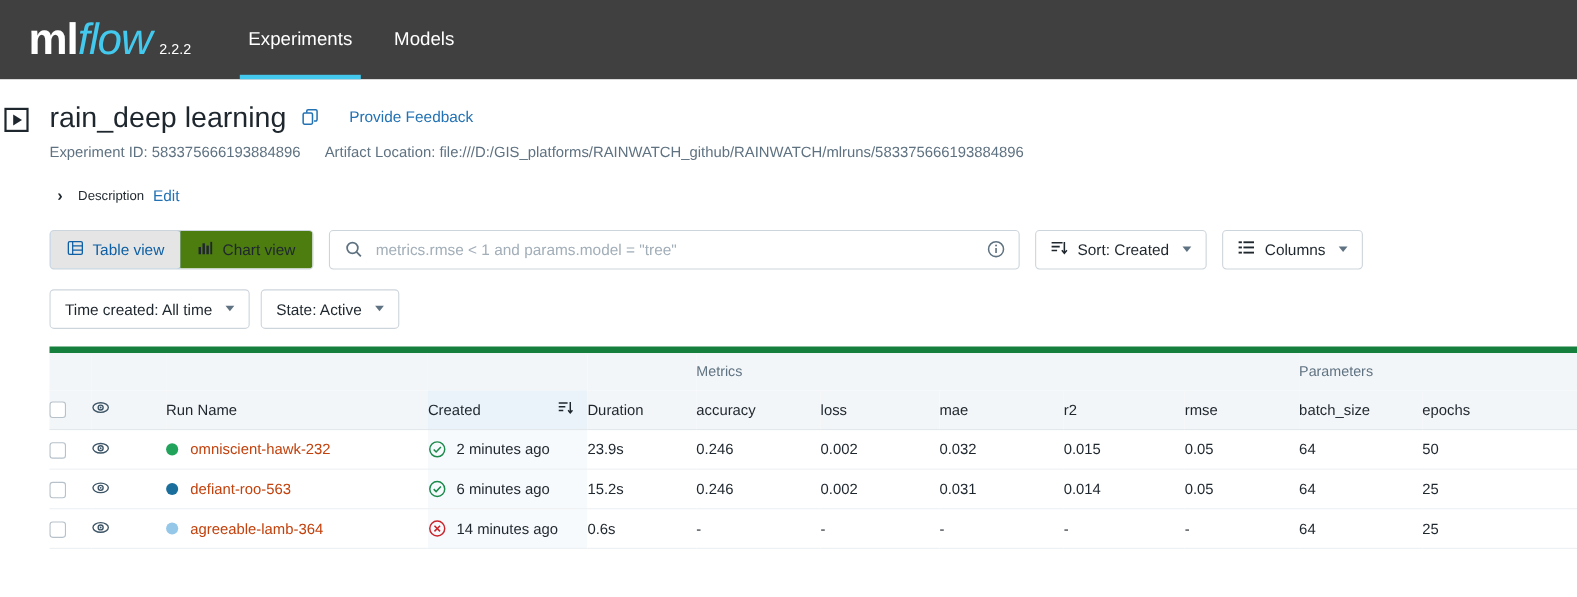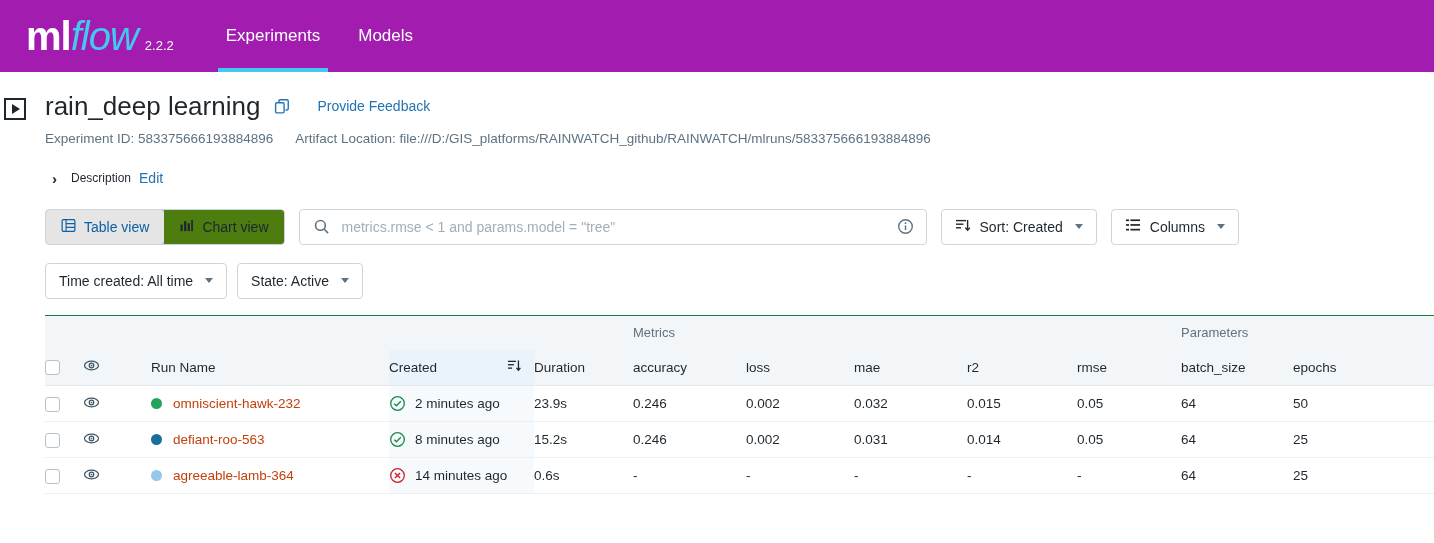--- a/index.html
+++ b/index.html
@@ -8,21 +8,21 @@
     width: 1434px; height: 543px;
     overflow: hidden;
     background: #ffffff;
     font-family: "Liberation Sans", sans-serif;
     -webkit-font-smoothing: antialiased;
   }
 
   
   .topbar {
     height: 72px;
-    background: #a21caf;
+    background: #404040;
     display: flex;
     align-items: center;
     padding-left: 26px;
     position: relative;
   }
   .logo {
     display: flex;
     align-items: baseline;
     margin-right: 44px;
     user-select: none;
@@ -234,21 +234,21 @@
     margin-right: 10px;
     cursor: pointer;
     white-space: nowrap;
   }
   .fbtn .caret { margin-left: 12px; }
 
   
   .tablewrap {
     margin: 16px 0 0 45px;
     width: 1389px;
-    border-top: 1px solid #15803d;
+    border-top: 6px solid #15803d;
   }
   table.runs {
     border-collapse: collapse;
     width: 1389px;
     table-layout: fixed;
   }
   table.runs td, table.runs th {
     padding: 0;
     text-align: left;
     font-weight: 400;
@@ -568,21 +568,21 @@
           </div>
         </td>
         <td class="cellpad sorted">
           <div class="createdcell">
             <span class="st">
               <svg width="17" height="17" viewBox="0 0 18 18">
                     <circle cx="9" cy="9" r="7.2" fill="none" stroke="#1B8A4B" stroke-width="1.4"></circle>
                     <path d="M5.6 9.2l2.3 2.3 4.6-4.8" fill="none" stroke="#1B8A4B" stroke-width="1.5"></path>
                   </svg>
             </span>
-            <span>8 minutes ago</span>
+            <span>6 minutes ago</span>
           </div>
         </td>
         <td class="cellpad">15.2s</td>
         <td class="cellpad">0.246</td>
         <td class="cellpad">0.002</td>
         <td class="cellpad">0.031</td>
         <td class="cellpad">0.014</td>
         <td class="cellpad">0.05</td>
         <td class="cellpad">64</td>
         <td class="cellpad">25</td>

